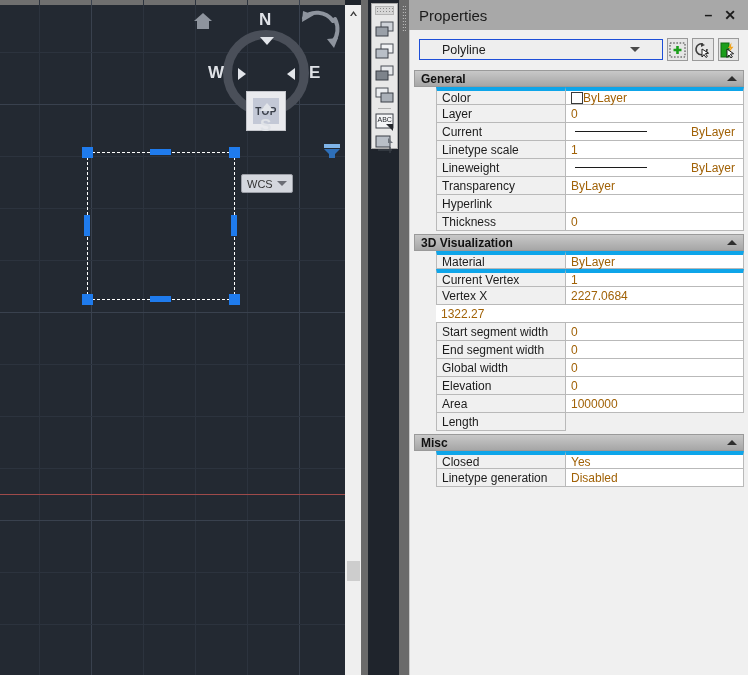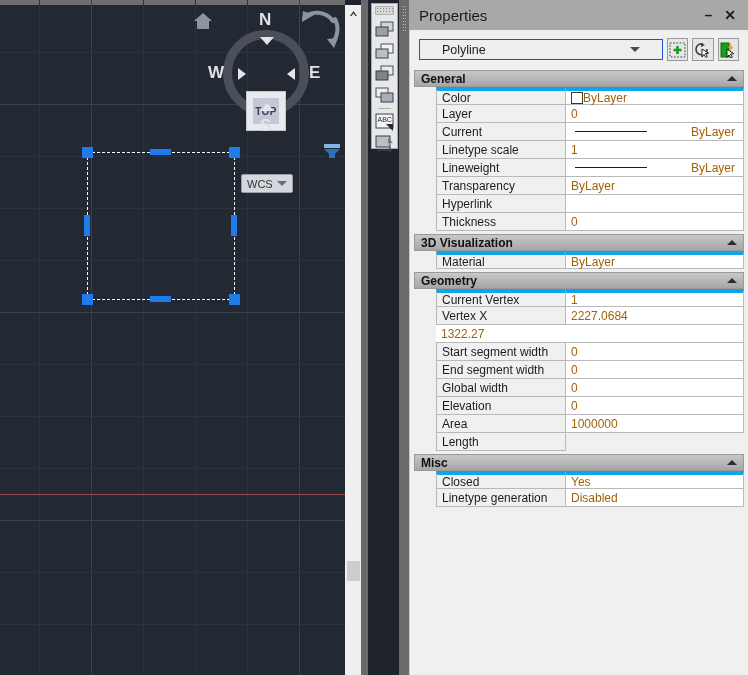--- a/index.html
+++ b/index.html
@@ -382,24 +382,20 @@
           <div class="sec-hdr">
             <span>3D Visualization</span>
             <span class="tri"></span>
           </div>
           <div class="prow first">
             <div class="pname">Material</div>
             <div class="pval">
               <span>ByLayer</span>
             </div>
           </div>
-          <div class="sec-hdr">
-            <span>Geometry</span>
-            <span class="tri"></span>
-          </div>
           <div class="prow first">
             <div class="pname">Current Vertex</div>
             <div class="pval">
               <span>1</span>
             </div>
           </div>
           <div class="prow">
             <div class="pname">Vertex X</div>
             <div class="pval">
               <span>2227.0684</span>

